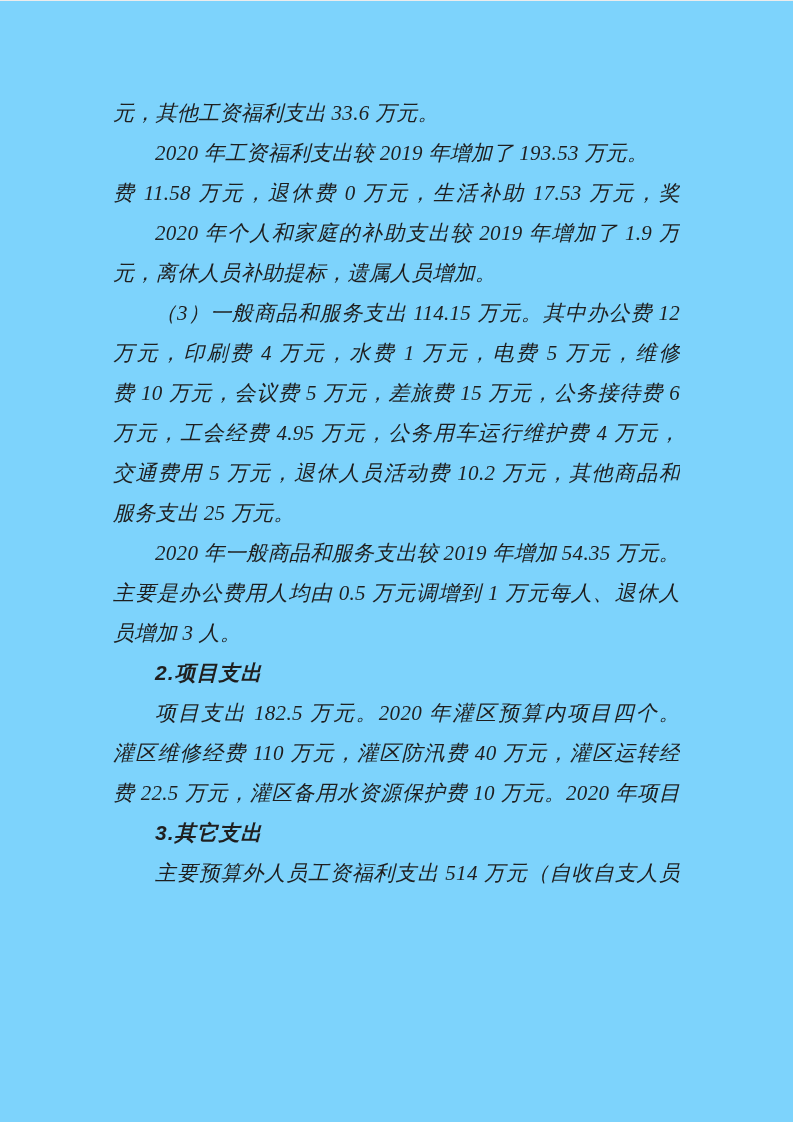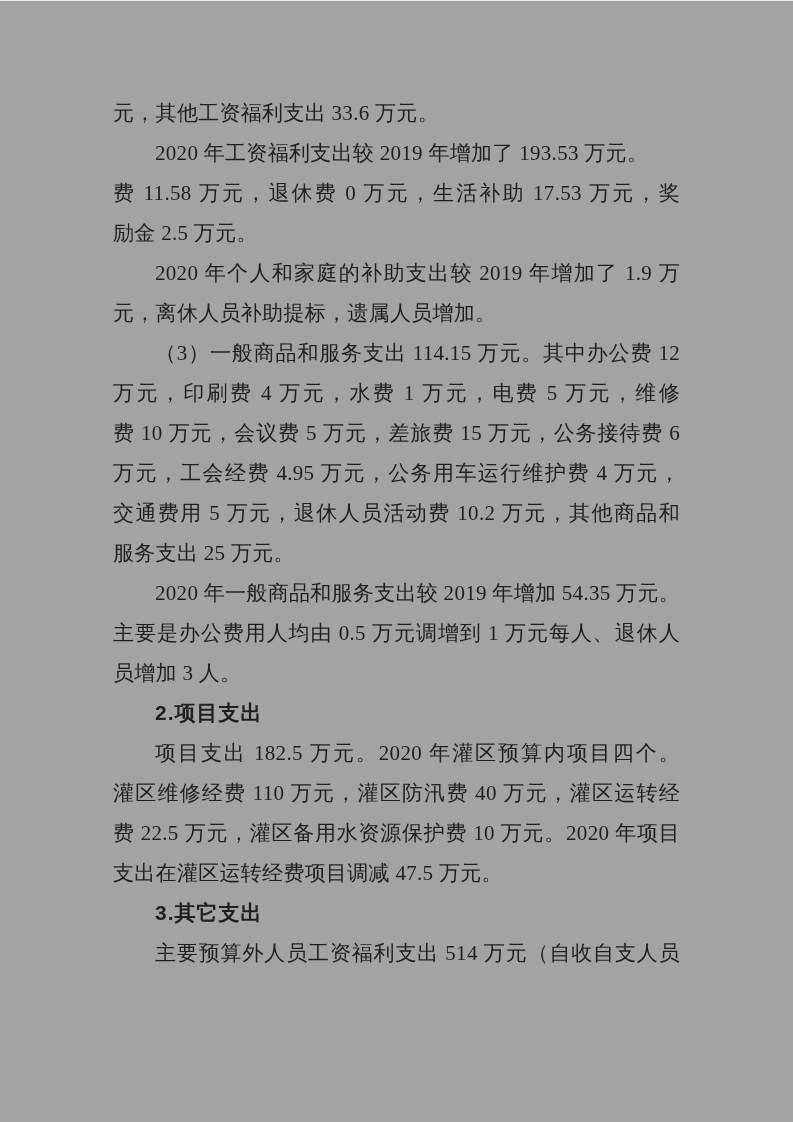--- a/index.html
+++ b/index.html
@@ -45,38 +45,36 @@
   }
   .line.heading {
     font-weight: bold;
     font-family: "Liberation Sans", "DejaVu Sans", sans-serif;
     letter-spacing: 1px;
   }
 </style>
 </head>
 <body>
 
-<div class="page" style="background: #a3a3a3; border-top-color: rgb(236, 236, 236); color: rgb(31, 31, 31);">
+<div class="page" style="background: #7dd3fc; border-top-color: rgb(236, 236, 236); color: rgb(31, 31, 31); font-style: italic;">
   <div class="text-block">
       <div class="line">元，其他工资福利支出 33.6 万元。</div>
       <div class="line indent">2020 年工资福利支出较 2019 年增加了 193.53 万元。</div>
       <div class="line stretch">费 11.58 万元，退休费 0 万元，生活补助 17.53 万元，奖</div>
-      <div class="line">励金 2.5 万元。</div>
       <div class="line indent stretch">2020 年个人和家庭的补助支出较 2019 年增加了 1.9 万</div>
       <div class="line">元，离休人员补助提标，遗属人员增加。</div>
       <div class="line indent stretch">（3）一般商品和服务支出 114.15 万元。其中办公费 12</div>
       <div class="line stretch">万元，印刷费 4 万元，水费 1 万元，电费 5 万元，维修（护）</div>
       <div class="line stretch">费 10 万元，会议费 5 万元，差旅费 15 万元，公务接待费 6</div>
       <div class="line stretch">万元，工会经费 4.95 万元，公务用车运行维护费 4 万元，</div>
       <div class="line stretch">交通费用 5 万元，退休人员活动费 10.2 万元，其他商品和</div>
       <div class="line">服务支出 25 万元。</div>
       <div class="line indent stretch">2020 年一般商品和服务支出较 2019 年增加 54.35 万元。</div>
       <div class="line stretch">主要是办公费用人均由 0.5 万元调增到 1 万元每人、退休人</div>
       <div class="line">员增加 3 人。</div>
       <div class="line indent heading">2.项目支出</div>
       <div class="line indent stretch">项目支出 182.5 万元。2020 年灌区预算内项目四个。</div>
       <div class="line stretch">灌区维修经费 110 万元，灌区防汛费 40 万元，灌区运转经</div>
       <div class="line stretch">费 22.5 万元，灌区备用水资源保护费 10 万元。2020 年项目</div>
-      <div class="line">支出在灌区运转经费项目调减 47.5 万元。</div>
       <div class="line indent heading">3.其它支出</div>
       <div class="line indent stretch">主要预算外人员工资福利支出 514 万元（自收自支人员</div>
     </div>
 </div>
 
 </body></html>

